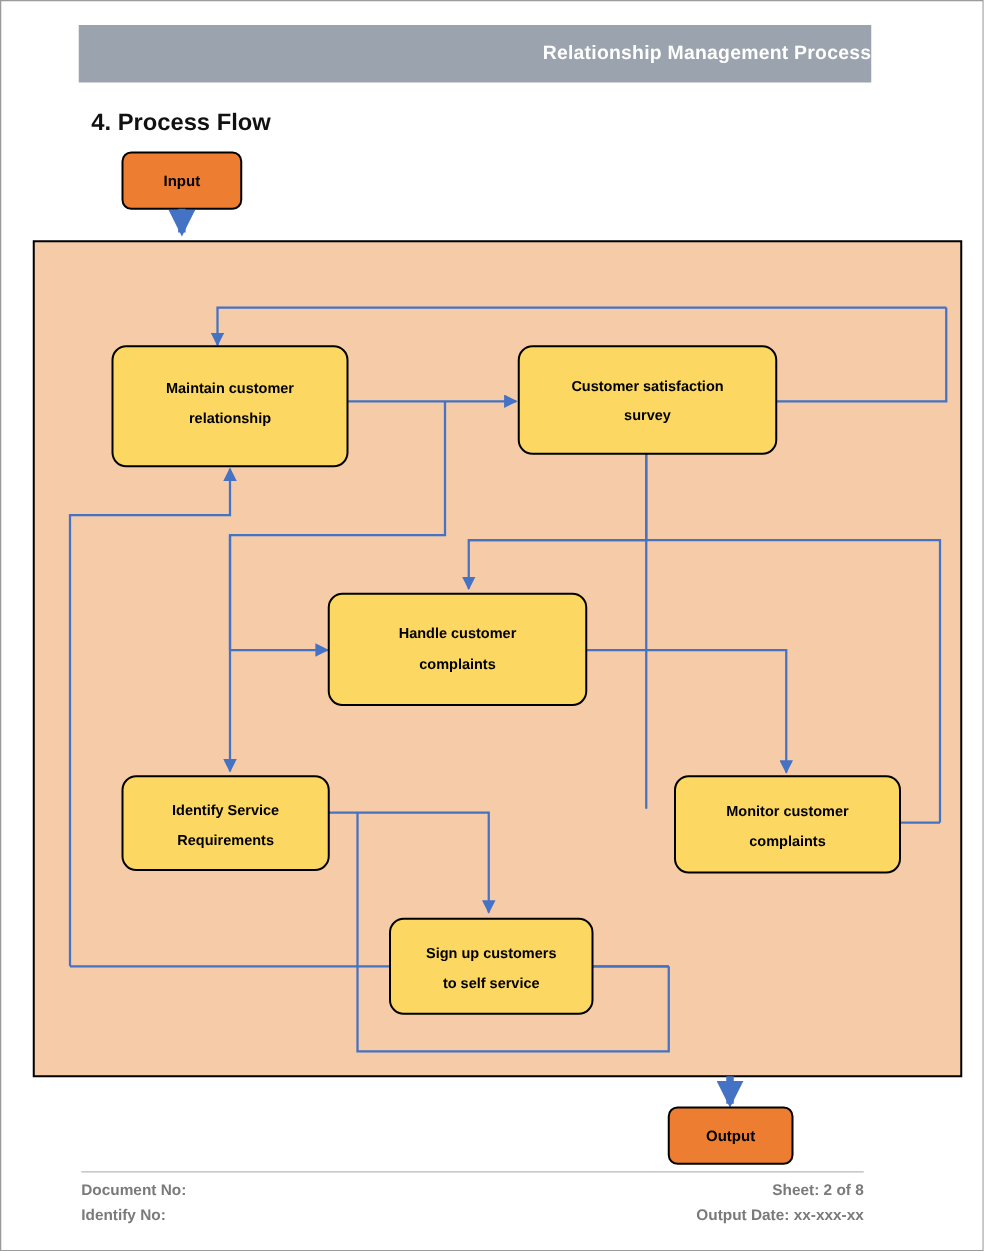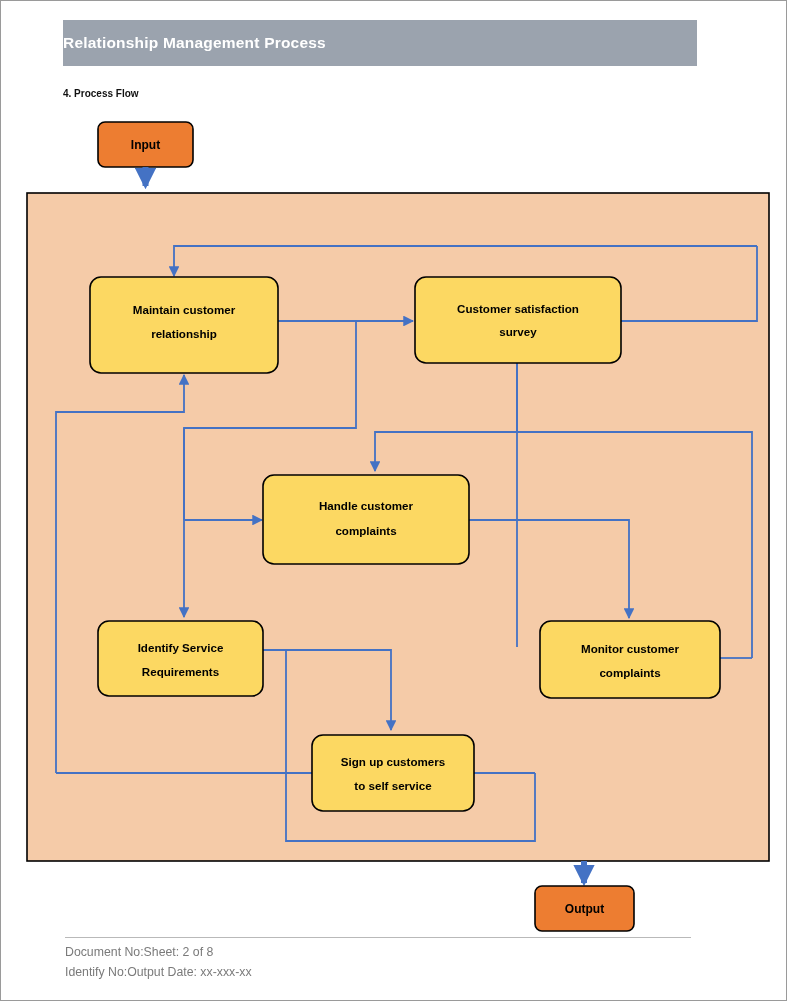--- a/index.html
+++ b/index.html
@@ -25,33 +25,33 @@
   }
   #header-banner {
     position: absolute;
     left: 62px;
     top: 19px;
     width: 634px;
     height: 46px;
     background: #9BA3AE;
     display: flex;
     align-items: center;
-    justify-content: flex-start;
+    justify-content: flex-end;
   }
   #header-banner .title {
     color: #ffffff;
     font-size: 15.5px;
     font-weight: bold;
     letter-spacing: 0.2px;
   }
   #section-title {
     position: absolute;
-    left: 62px;
+    left: 72px;
     top: 87px;
-    font-size: 10px;
+    font-size: 19px;
     font-weight: bold;
     color: #111111;
   }
   #flow-canvas {
     position: absolute;
     left: 0;
     top: 0;
     width: 787px;
     height: 1001px;
   }
@@ -77,21 +77,23 @@
   #footer {
     position: absolute;
     left: 64px;
     top: 941px;
     width: 626px;
     font-size: 12.3px;
     color: #7a7a7a;
   }
   #footer .frow {
     display: flex;
+    justify-content: space-between;
     line-height: 20px;
+    font-weight: bold;
   }
   #footer .fleft, #footer .fright { white-space: pre; }
 </style>
 </head>
 <body>
 
 <div id="page">
 
   <div id="header-banner">
     <span class="title">Relationship Management Process</span>

